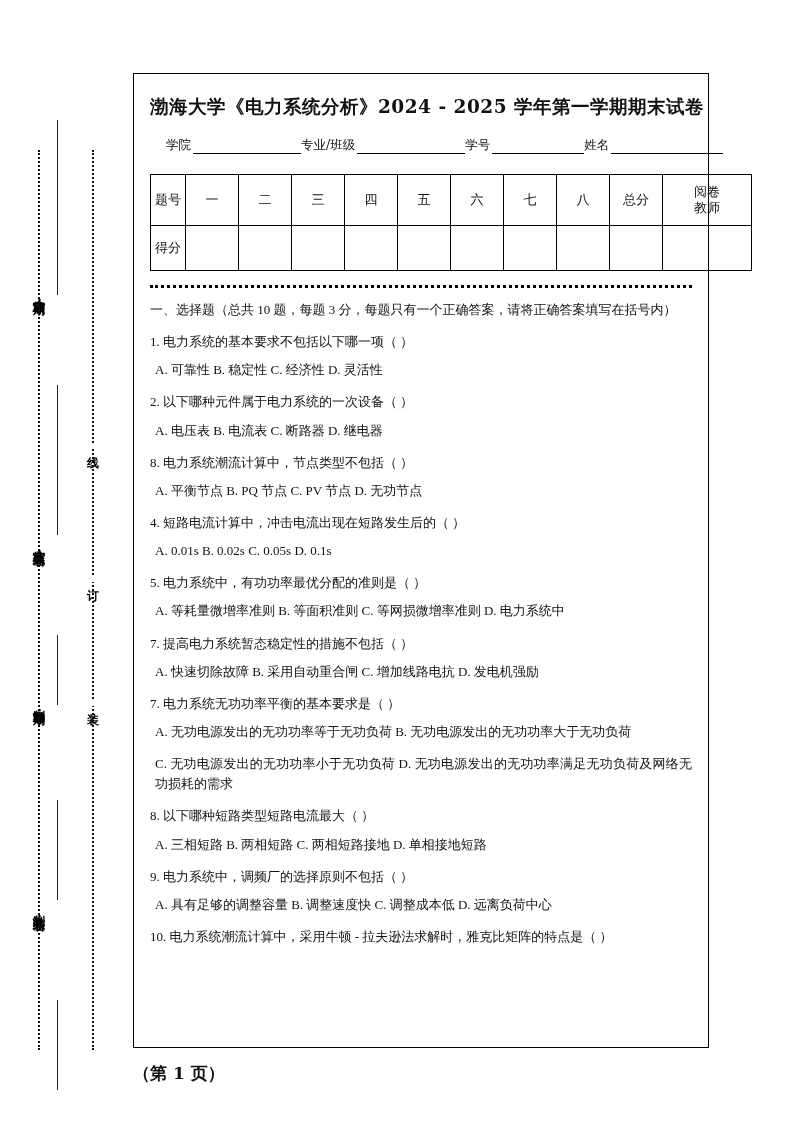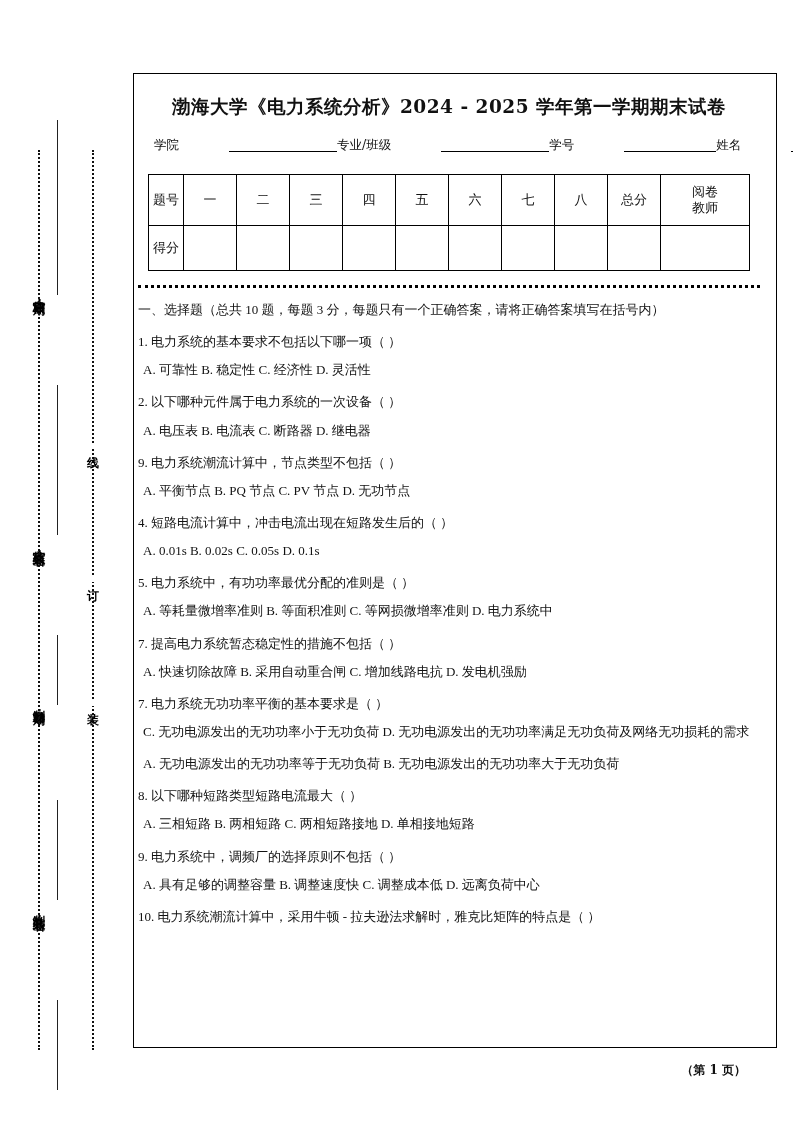--- a/index.html
+++ b/index.html
@@ -84,46 +84,46 @@
   }
   .dotchar-1 { top: 443px; }
   .dotchar-2 { top: 576px; }
   .dotchar-3 { top: 700px; }
 
   
   .sheet {
     position: absolute;
     left: 133px;
     top: 73px;
-    width: 644px;
+    width: 576px;
     height: 975px;
     border: 1.6px solid #000;
     box-sizing: border-box;
-    padding: 14px 16px 0 4px;
+    padding: 14px 16px 0 16px;
   }
 
   .exam-title {
     text-align: center;
     font-family: "DejaVu Serif", "Liberation Serif", serif;
     font-weight: bold;
     font-size: 18.5px;
     letter-spacing: 0.5px;
     margin: 6px 0 0 0;
     white-space: nowrap;
   }
 
   
   .info-row {
     display: flex;
     align-items: flex-end;
     margin: 18px 4px 0 16px;
     font-size: 12.5px;
     font-family: "DejaVu Serif", "Liberation Serif", serif;
   }
-  .info-field { display: flex; align-items: flex-start; gap: 48px; }
+  .info-field { display: flex; align-items: flex-end; }
   .info-label { white-space: nowrap; padding-right: 2px; }
   .info-blank {
     border-bottom: 1.2px solid #000;
     height: 14px;
   }
   .blank-college  { width: 108px; }
   .blank-major    { width: 108px; }
   .blank-id       { width: 92px;  }
   .blank-name     { width: 112px; }
   .info-gap { width: 8px; }
@@ -178,22 +178,22 @@
     margin: 0 0 12px 5px;
     text-align: justify;
   }
 
   
   .page-footer {
     position: absolute;
     left: 133px;
     top: 1062px;
     width: 613px;
-    text-align: right;
-    font-size: 12px;
+    text-align: left;
+    font-size: 17px;
     font-weight: bold;
     font-family: "DejaVu Serif", "Liberation Serif", serif;
   }
 </style>
 </head>
 <body>
 
 <div class="left-margin">
   <div class="vrule vrule-a"></div>
   <div class="vrule vrule-b"></div>
@@ -282,35 +282,35 @@
 
   <div class="qbody">
     <div class="section-head">一、选择题（总共 10 题，每题 3 分，每题只有一个正确答案，请将正确答案填写在括号内）</div>
 
     <div class="q-stem">1. 电力系统的基本要求不包括以下哪一项（  ）</div>
     <div class="q-opts">A. 可靠性  B. 稳定性  C. 经济性  D. 灵活性</div>
 
     <div class="q-stem">2. 以下哪种元件属于电力系统的一次设备（  ）</div>
     <div class="q-opts">A. 电压表  B. 电流表  C. 断路器  D. 继电器</div>
 
-    <div class="q-stem">9. 电力系统潮流计算中，节点类型不包括（  ）</div>
+    <div class="q-stem">8. 电力系统潮流计算中，节点类型不包括（  ）</div>
     <div class="q-opts">A. 平衡节点  B. PQ 节点  C. PV 节点  D. 无功节点</div>
 
     <div class="q-stem">4. 短路电流计算中，冲击电流出现在短路发生后的（  ）</div>
     <div class="q-opts">A. 0.01s  B. 0.02s  C. 0.05s  D. 0.1s</div>
 
     <div class="q-stem">5. 电力系统中，有功功率最优分配的准则是（  ）</div>
     <div class="q-opts">A. 等耗量微增率准则  B. 等面积准则  C. 等网损微增率准则  D. 电力系统中</div>
 
     <div class="q-stem">7. 提高电力系统暂态稳定性的措施不包括（  ）</div>
     <div class="q-opts">A. 快速切除故障  B. 采用自动重合闸  C. 增加线路电抗  D. 发电机强励</div>
 
     <div class="q-stem">7. 电力系统无功功率平衡的基本要求是（  ）</div>
+    <div class="q-opts">A. 无功电源发出的无功功率等于无功负荷  B. 无功电源发出的无功功率大于无功负荷</div>
     <div class="q-opts">C. 无功电源发出的无功功率小于无功负荷  D. 无功电源发出的无功功率满足无功负荷及网络无功损耗的需求</div>
-    <div class="q-opts">A. 无功电源发出的无功功率等于无功负荷  B. 无功电源发出的无功功率大于无功负荷</div>
 
     <div class="q-stem">8. 以下哪种短路类型短路电流最大（  ）</div>
     <div class="q-opts">A. 三相短路  B. 两相短路  C. 两相短路接地  D. 单相接地短路</div>
 
     <div class="q-stem">9. 电力系统中，调频厂的选择原则不包括（  ）</div>
     <div class="q-opts">A. 具有足够的调整容量  B. 调整速度快  C. 调整成本低  D. 远离负荷中心</div>
 
     <div class="q-stem">10. 电力系统潮流计算中，采用牛顿 - 拉夫逊法求解时，雅克比矩阵的特点是（  ）</div>
   </div>
 

